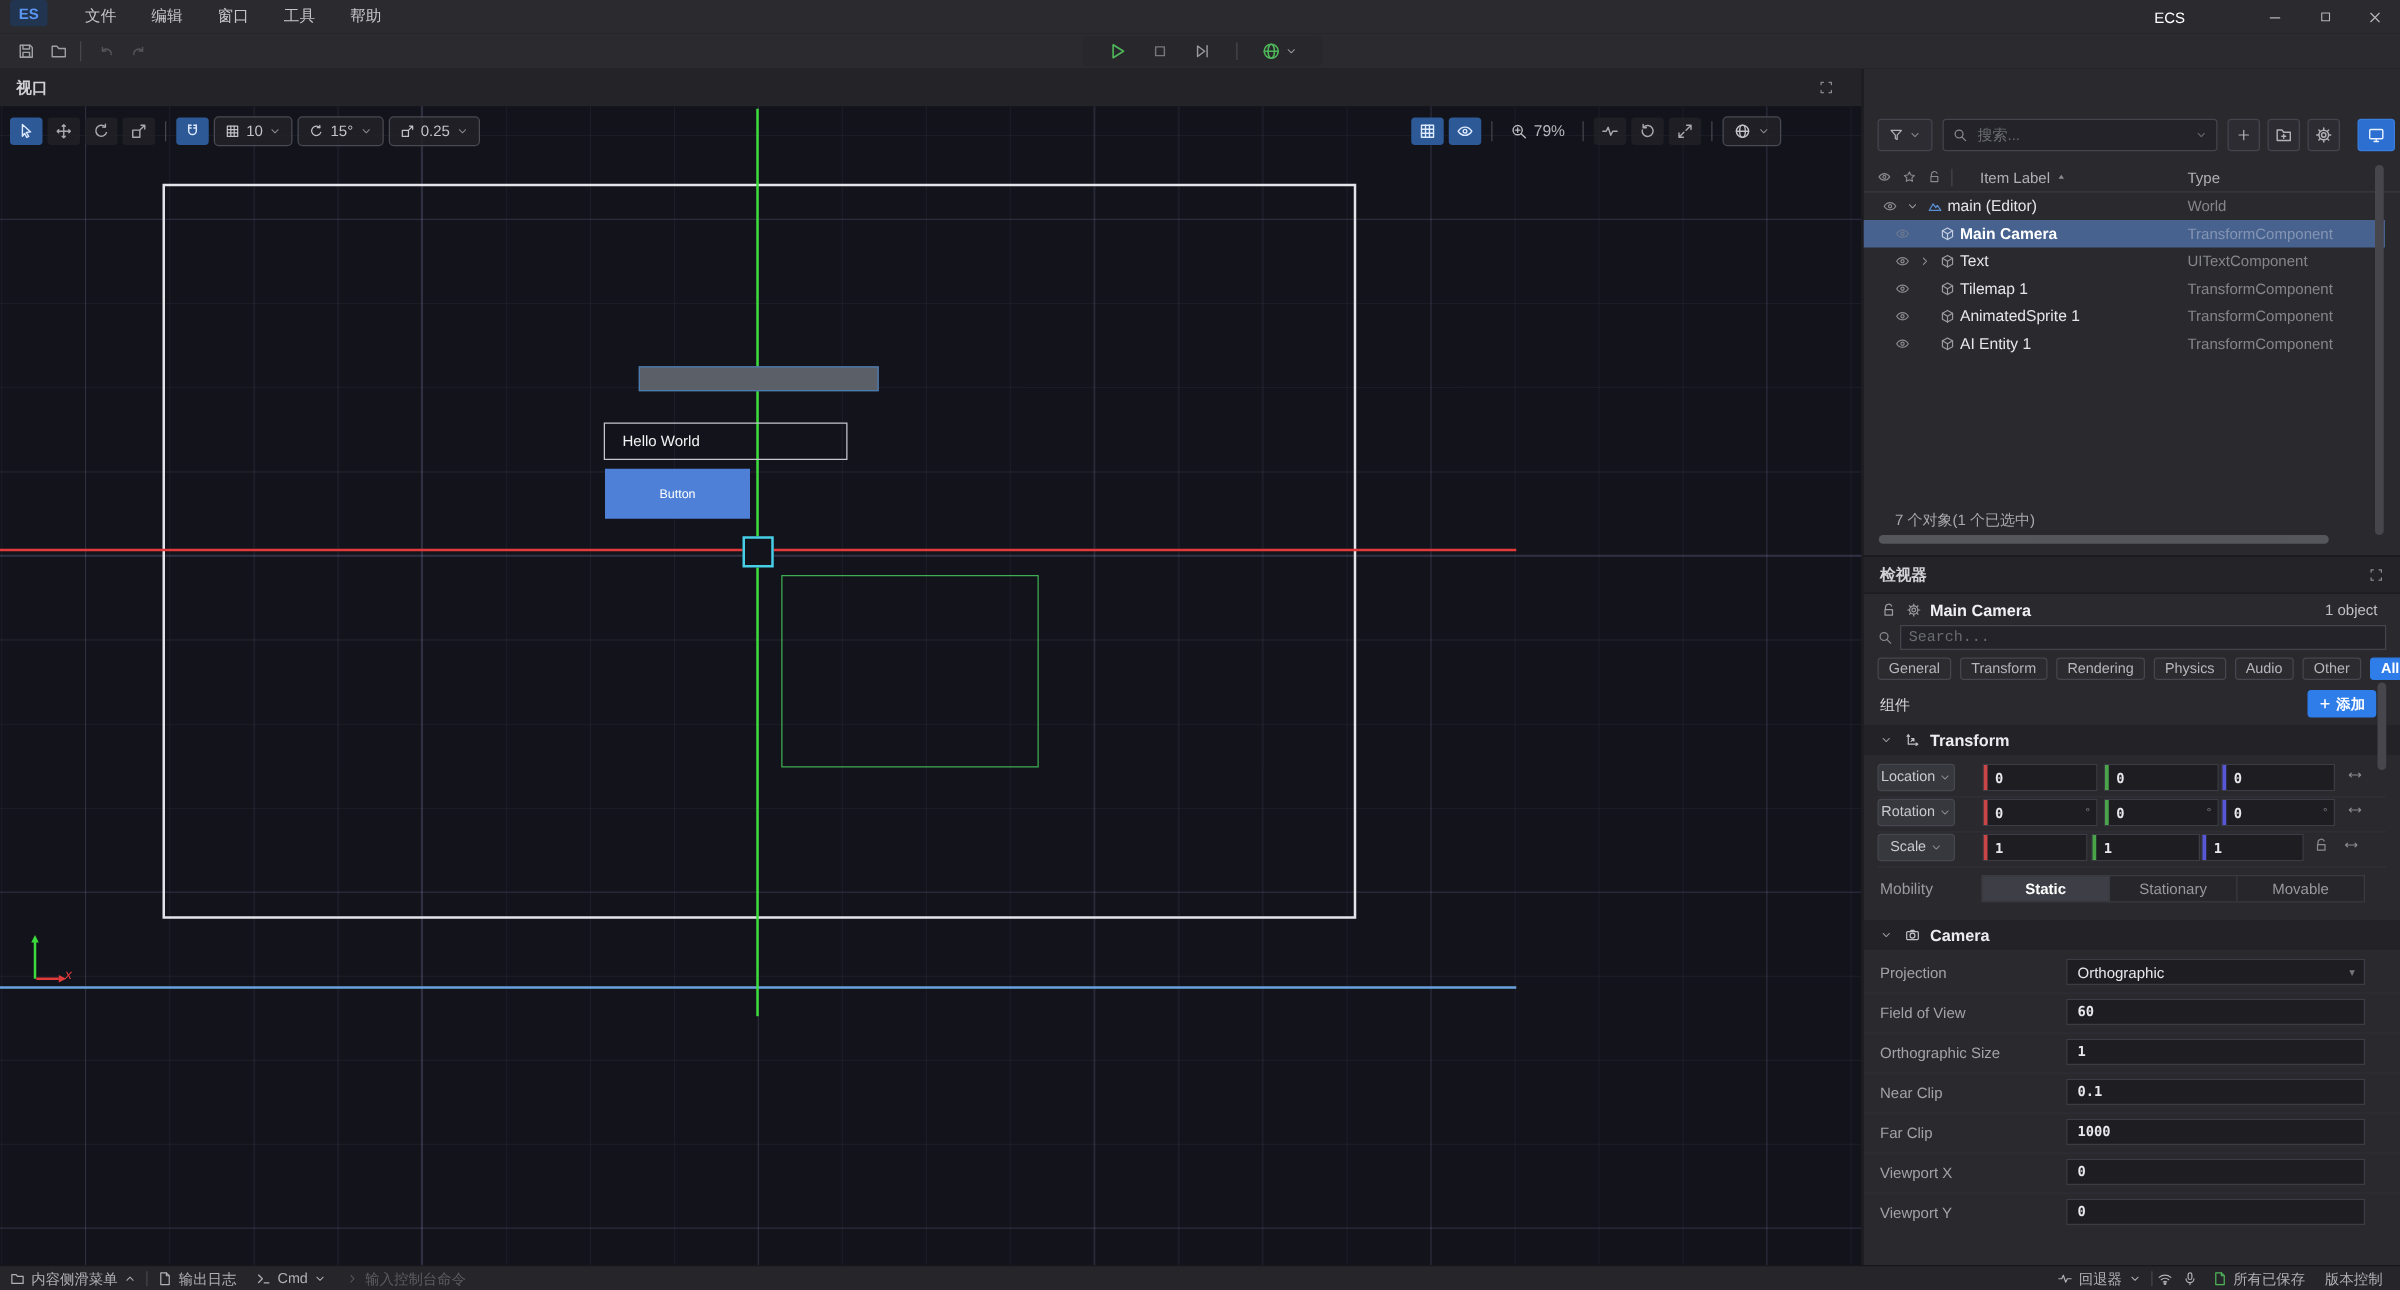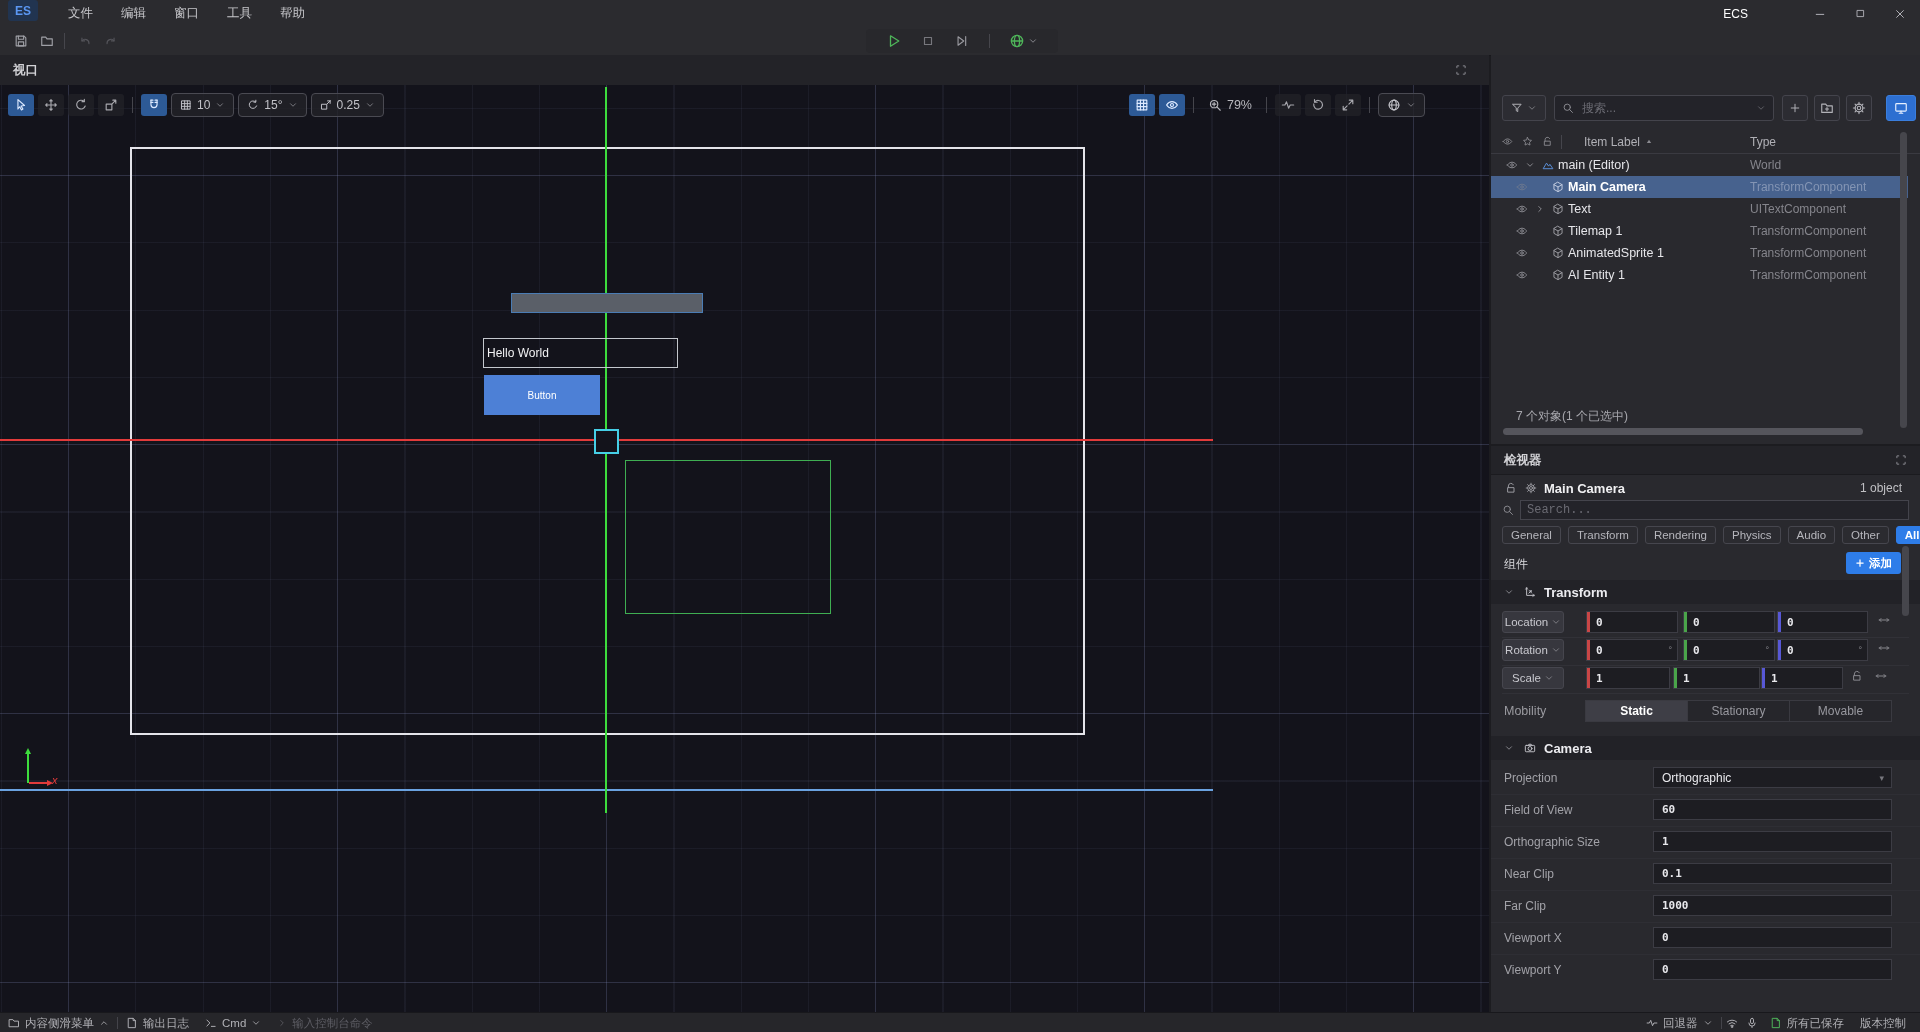--- a/index.html
+++ b/index.html
@@ -51,21 +51,21 @@
   .vsep{width:1px;height:16px;background:#45454c;margin:0 4px}
   .vzoom{display:flex;align-items:center;gap:5px;color:#b8b8be;font-size:12.5px;padding:0 6px}
 
   .scene-el{position:absolute}
   .cam-bounds{left:130px;top:62px;width:951px;height:584px;border:2px solid #e4e4ea}
   .axis-green-v{left:605px;top:2px;width:2px;height:726px;background:#3ddc3d;z-index:5}
   .axis-red-h{left:0;top:354px;width:1213px;height:2px;background:#e23b3b;z-index:4}
   .guide-blue-h{left:0;top:704px;width:1213px;height:2px;background:#6aa2e0;z-index:4}
   .gray-bar{left:511px;top:208px;width:190px;height:18px;background:#5a5f68;border:1px solid #4a7cb4;z-index:6}
   .hello-box{left:483px;top:253px;width:193px;height:28px;border:1px solid #c4c8ce;display:flex;align-items:center;z-index:6}
-  .hello-box span{font-size:12px;color:#f2f2f4;margin-left:3px}
+  .hello-box span{font-size:12px;color:#f2f2f4;margin-left:14px}
   .ui-button{left:484px;top:290px;width:116px;height:40px;background:#4d80d6;display:flex;align-items:center;justify-content:center;z-index:6}
   .ui-button span{font-size:10px;color:#fff}
   .sel-box{left:594px;top:344px;width:21px;height:21px;border:2px solid #46cfe6;background:#13131b;z-index:8}
   .green-rect{left:625px;top:375px;width:204px;height:152px;border:1px solid #3fae52;z-index:6}
   .giz-y{left:27px;top:668px;width:2px;height:30px;background:#3ddc3d}
   .giz-yh{left:25px;top:663px;width:0;height:0;border-left:3px solid transparent;border-right:3px solid transparent;border-bottom:6px solid #3ddc3d}
   .giz-x{left:29px;top:697px;width:18px;height:2px;background:#e23b3b}
   .giz-xh{left:47px;top:695px;width:0;height:0;border-top:3px solid transparent;border-bottom:3px solid transparent;border-left:6px solid #e23b3b}
   .giz-xlabel{left:52px;top:689px;color:#e23b3b;font-size:11px;font-style:italic}
 

